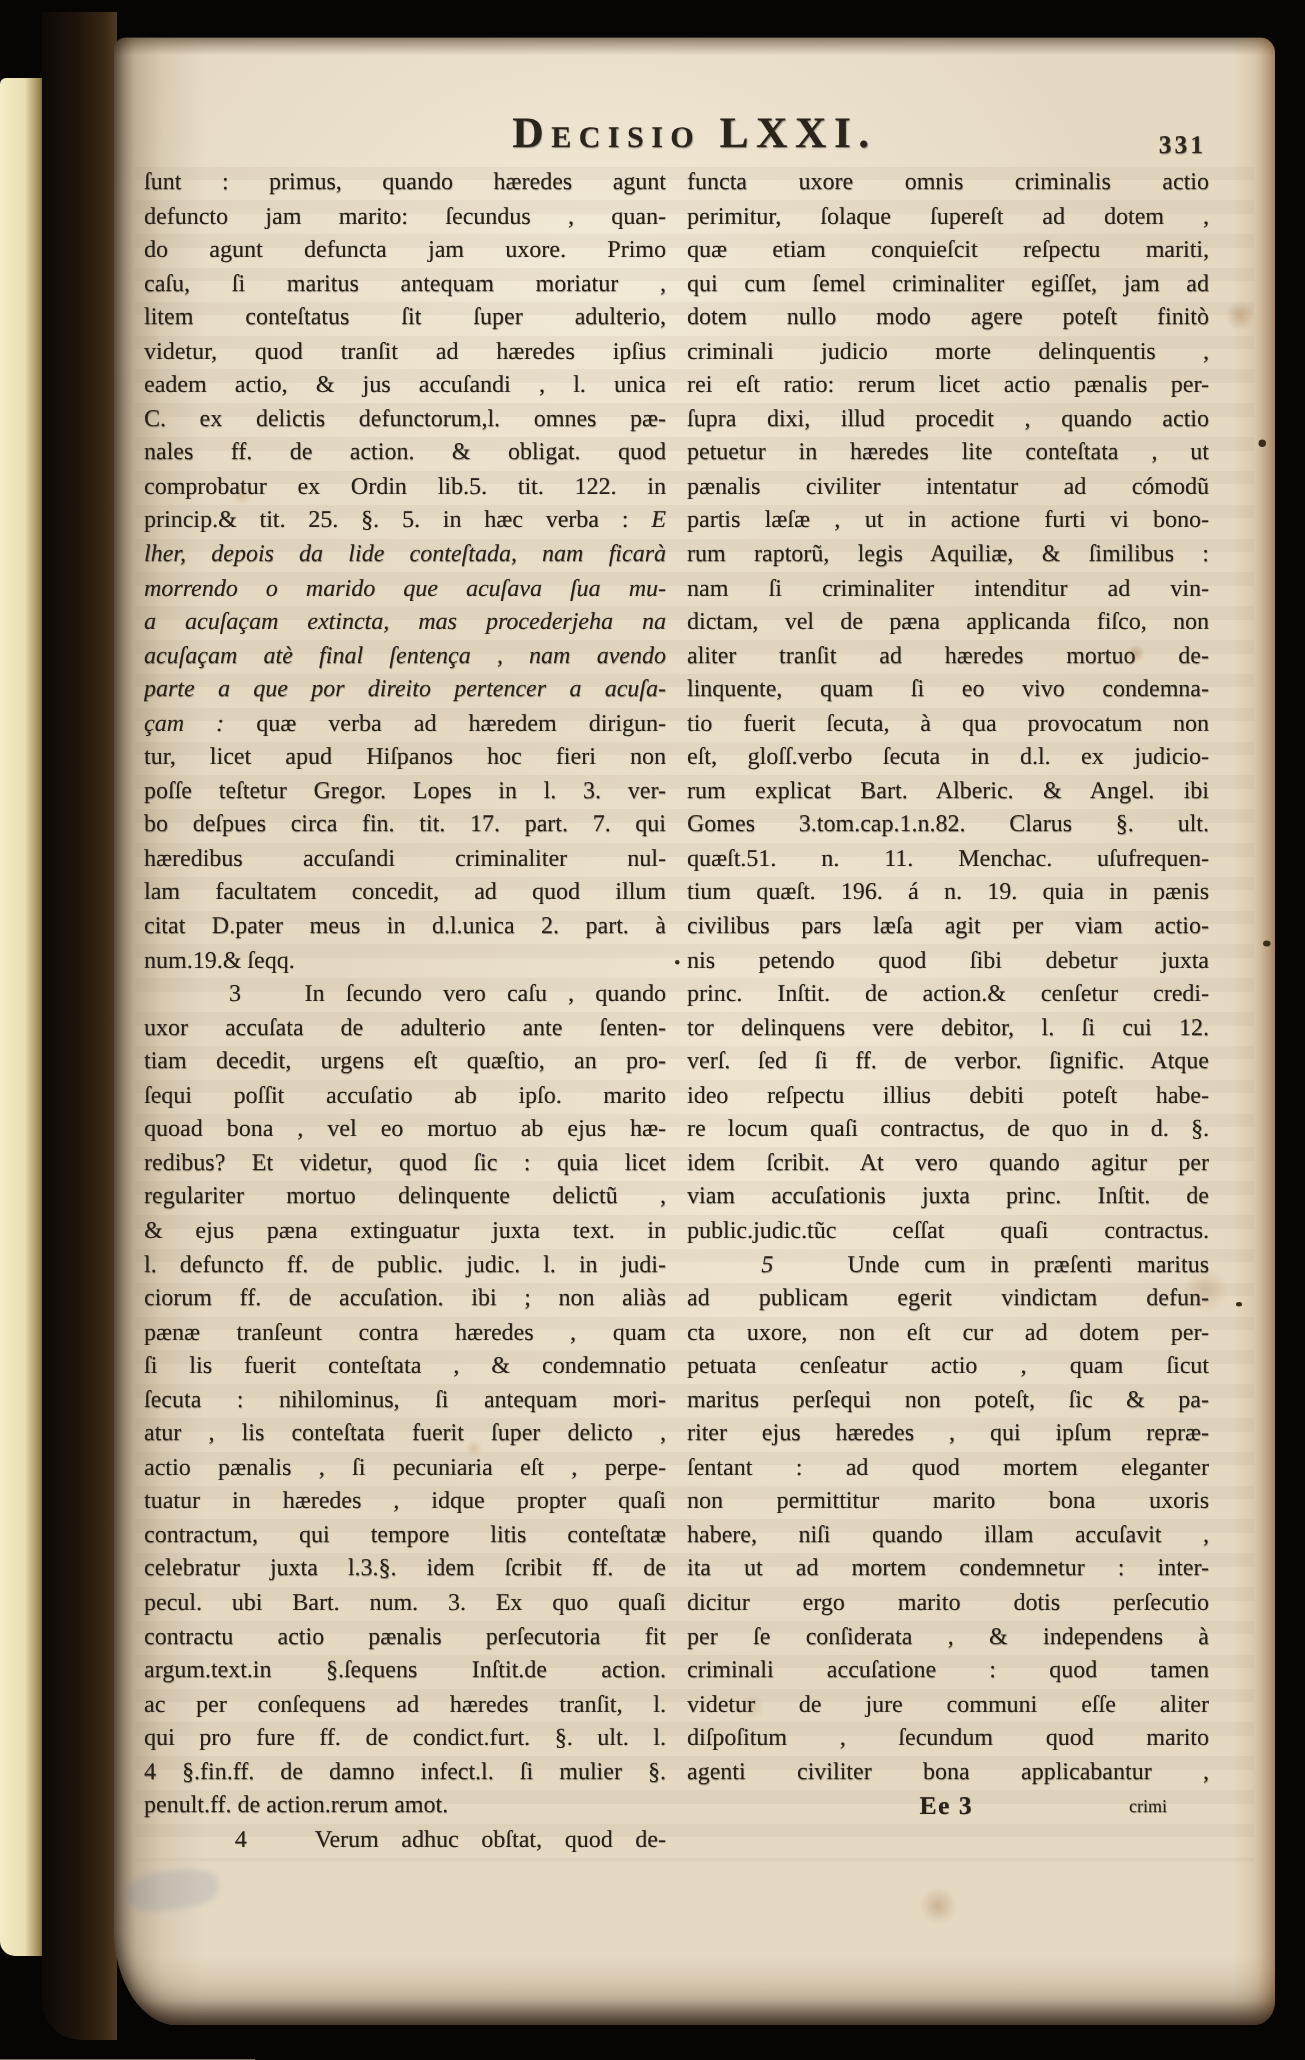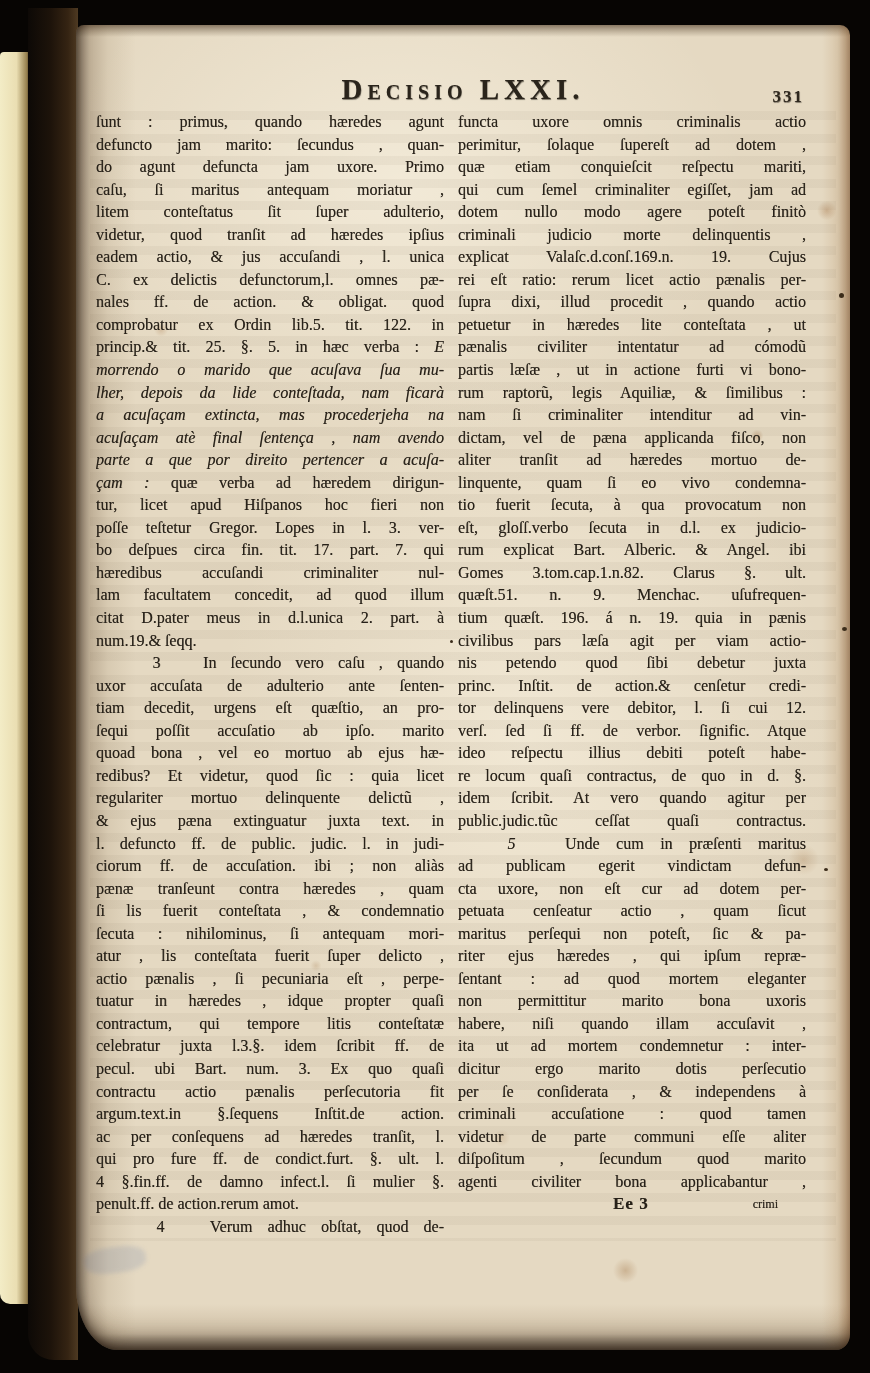--- a/index.html
+++ b/index.html
@@ -98,22 +98,22 @@
         <div class="line"><span>defuncto jam marito: ſecundus , quan-</span></div>
         <div class="line"><span>do agunt defuncta jam uxore. Primo</span></div>
         <div class="line"><span>caſu, ſi maritus antequam moriatur ,</span></div>
         <div class="line"><span>litem conteſtatus ſit ſuper adulterio,</span></div>
         <div class="line"><span>videtur, quod tranſit ad hæredes ipſius</span></div>
         <div class="line"><span>eadem actio, &amp; jus accuſandi , l. unica</span></div>
         <div class="line"><span>C. ex delictis defunctorum,l. omnes pæ-</span></div>
         <div class="line"><span>nales ff. de action. &amp; obligat. quod</span></div>
         <div class="line"><span>comprobatur ex Ordin lib.5. tit. 122. in</span></div>
         <div class="line"><span>princip.&amp; tit. 25. §. 5. in hæc verba : </span><span class="it">E</span></div>
+        <div class="line"><span class="it">lher, depois da lide conteſtada, nam ficarà</span></div>
         <div class="line"><span class="it">morrendo o marido que acuſava ſua mu-</span></div>
-        <div class="line"><span class="it">lher, depois da lide conteſtada, nam ficarà</span></div>
         <div class="line"><span class="it">a acuſaçam extincta, mas procederjeha na</span></div>
         <div class="line"><span class="it">acuſaçam atè final ſentença , nam avendo</span></div>
         <div class="line"><span class="it">parte a que por direito pertencer a acuſa-</span></div>
         <div class="line"><span class="it">çam :</span><span> quæ verba ad hæredem dirigun-</span></div>
         <div class="line"><span>tur, licet apud Hiſpanos hoc fieri non</span></div>
         <div class="line"><span>poſſe teſtetur Gregor. Lopes in l. 3. ver-</span></div>
         <div class="line"><span>bo deſpues circa fin. tit. 17. part. 7. qui</span></div>
         <div class="line"><span>hæredibus accuſandi criminaliter nul-</span></div>
         <div class="line"><span>lam facultatem concedit, ad quod illum</span></div>
         <div class="line"><span>citat D.pater meus in d.l.unica 2. part. à</span></div>
@@ -148,60 +148,60 @@
   </div>
 
   <div class="col col-right">
     <div>
         <div class="line"><span>functa uxore omnis criminalis actio</span></div>
         <div class="line"><span>perimitur, ſolaque ſupereſt ad dotem ,</span></div>
         <div class="line"><span>quæ etiam conquieſcit reſpectu mariti,</span></div>
         <div class="line"><span>qui cum ſemel criminaliter egiſſet, jam ad</span></div>
         <div class="line"><span>dotem nullo modo agere poteſt finitò</span></div>
         <div class="line"><span>criminali judicio morte delinquentis ,</span></div>
-        <div class="line"><span>explicat Valaſc.d.conſ.169.n. 19. Cujus</span></div>
         <div class="line"><span>rei eſt ratio: rerum licet actio pænalis per-</span></div>
         <div class="line"><span>ſupra dixi, illud procedit , quando actio</span></div>
         <div class="line"><span>petuetur in hæredes lite conteſtata , ut</span></div>
         <div class="line"><span>pænalis civiliter intentatur ad cómodũ</span></div>
         <div class="line"><span>partis læſæ , ut in actione furti vi bono-</span></div>
         <div class="line"><span>rum raptorũ, legis Aquiliæ, &amp; ſimilibus :</span></div>
         <div class="line"><span>nam ſi criminaliter intenditur ad vin-</span></div>
         <div class="line"><span>dictam, vel de pæna applicanda fiſco, non</span></div>
         <div class="line"><span>aliter tranſit ad hæredes mortuo de-</span></div>
         <div class="line"><span>linquente, quam ſi eo vivo condemna-</span></div>
         <div class="line"><span>tio fuerit ſecuta, à qua provocatum non</span></div>
         <div class="line"><span>eſt, gloſſ.verbo ſecuta in d.l. ex judicio-</span></div>
         <div class="line"><span>rum explicat Bart. Alberic. &amp; Angel. ibi</span></div>
         <div class="line"><span>Gomes 3.tom.cap.1.n.82. Clarus §. ult.</span></div>
-        <div class="line"><span>quæſt.51. n. 9. Menchac. uſufrequen-</span></div>
+        <div class="line"><span>quæſt.51. n. 11. Menchac. uſufrequen-</span></div>
         <div class="line"><span>tium quæſt. 196. á n. 19. quia in pænis</span></div>
         <div class="line"><span>civilibus pars læſa agit per viam actio-</span></div>
         <div class="line"><span>nis petendo quod ſibi debetur juxta</span></div>
         <div class="line"><span>princ. Inſtit. de action.&amp; cenſetur credi-</span></div>
         <div class="line"><span>tor delinquens vere debitor, l. ſi cui 12.</span></div>
         <div class="line"><span>verſ. ſed ſi ff. de verbor. ſignific. Atque</span></div>
         <div class="line"><span>ideo reſpectu illius debiti poteſt habe-</span></div>
         <div class="line"><span>re locum quaſi contractus, de quo in d. §.</span></div>
         <div class="line"><span>idem ſcribit. At vero quando agitur per</span></div>
+        <div class="line"><span>viam accuſationis juxta princ. Inſtit. de</span></div>
         <div class="line"><span>public.judic.tũc ceſſat quaſi contractus.</span></div>
         <div class="line"><span>&nbsp;&nbsp;&nbsp;</span><span class="it">5</span><span>&nbsp;&nbsp;&nbsp;Unde cum in præſenti maritus</span></div>
         <div class="line"><span>ad publicam egerit vindictam defun-</span></div>
         <div class="line"><span>cta uxore, non eſt cur ad dotem per-</span></div>
         <div class="line"><span>petuata cenſeatur actio , quam ſicut</span></div>
         <div class="line"><span>maritus perſequi non poteſt, ſic &amp; pa-</span></div>
         <div class="line"><span>riter ejus hæredes , qui ipſum repræ-</span></div>
         <div class="line"><span>ſentant : ad quod mortem eleganter</span></div>
         <div class="line"><span>non permittitur marito bona uxoris</span></div>
         <div class="line"><span>habere, niſi quando illam accuſavit ,</span></div>
         <div class="line"><span>ita ut ad mortem condemnetur : inter-</span></div>
         <div class="line"><span>dicitur ergo marito dotis perſecutio</span></div>
         <div class="line"><span>per ſe conſiderata , &amp; independens à</span></div>
         <div class="line"><span>criminali accuſatione : quod tamen</span></div>
-        <div class="line"><span>videtur de parte communi eſſe aliter</span></div>
+        <div class="line"><span>videtur de jure communi eſſe aliter</span></div>
         <div class="line"><span>diſpoſitum , ſecundum quod marito</span></div>
         <div class="line"><span>agenti civiliter bona applicabantur ,</span></div>
       </div>
     <div class="sigline">
       <span class="sig">Ee 3</span>
       <span class="catch">crimi</span>
     </div>
   </div>
 
   <div>

